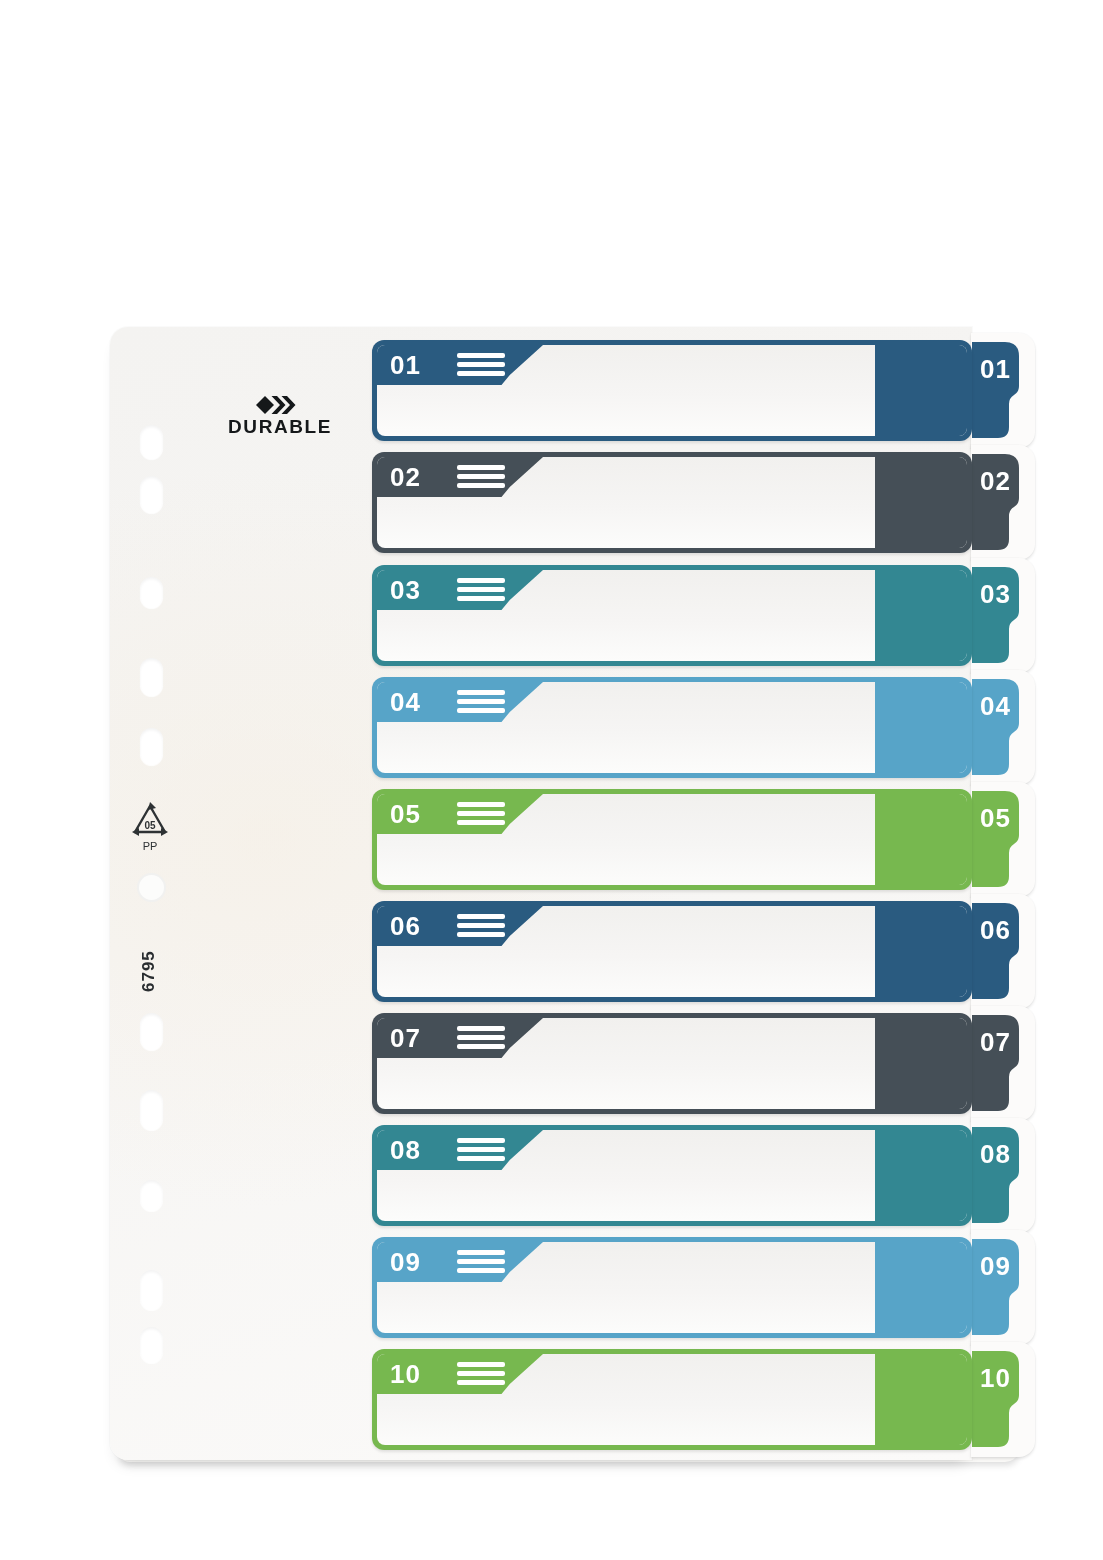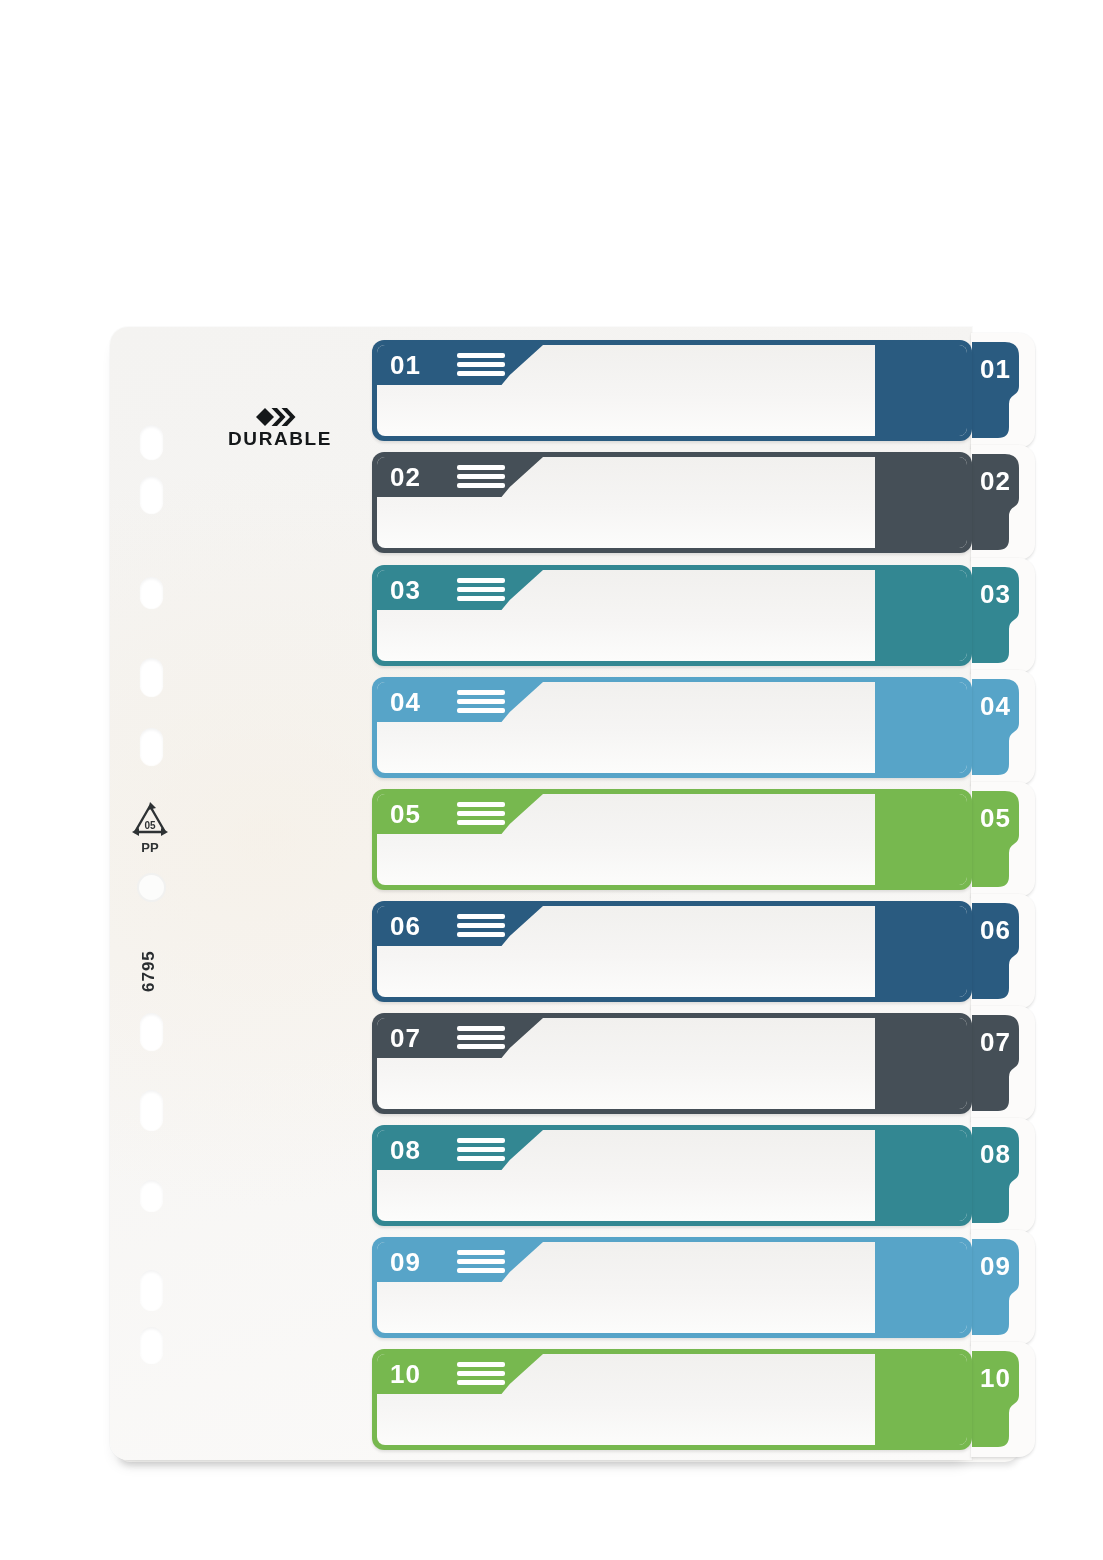--- a/index.html
+++ b/index.html
@@ -28,21 +28,21 @@
   .hole{
     position:absolute;left:140px;width:23px;background:#ffffff;border-radius:12px;
     box-shadow:inset 0 2px 3px rgba(0,0,0,.05), 0 1px 1px rgba(255,255,255,.9);
   }
   .circle-hole{
     position:absolute;left:137px;top:873px;width:29px;height:29px;border-radius:50%;
     background:#fcfcfb;border:2px solid rgba(0,0,0,.045);box-sizing:border-box;
   }
 
   
-  .logo{position:absolute;left:228px;top:408px;width:102px;text-align:center;}
+  .logo{position:absolute;left:228px;top:396px;width:102px;text-align:center;}
   .logo-icon{display:block;margin:0 auto 2px auto;}
   .logo-text{
     font-weight:bold;font-size:19px;letter-spacing:1.6px;color:#15181a;
     transform:scaleY(.92);
   }
 
   
   .recycle{position:absolute;left:127px;top:801px;width:46px;text-align:center;color:#2e3234;}
   .prod-num{
     position:absolute;left:139px;top:992px;
@@ -112,21 +112,21 @@
   </div>
 
   <div class="recycle">
     <svg width="46" height="38" viewBox="0 0 46 38">
       <path d="M23 5 L38 31 L8 31 Z" fill="none" stroke="#2e3234" stroke-width="2.4" stroke-linejoin="round"></path>
       <polygon points="23,1 29,7 21,9" fill="#2e3234"></polygon>
       <polygon points="41,31 34,35 34,27" fill="#2e3234"></polygon>
       <polygon points="5,31 12,27 12,35" fill="#2e3234"></polygon>
       <text x="23" y="28" text-anchor="middle" font-size="10" font-weight="bold" fill="#2e3234">05</text>
     </svg>
-    <div style="font-size:13px;font-weight:bold;margin-top:-3px">PP</div>
+    <div style="font-size:11px;font-weight:normal;margin-top:-3px">PP</div>
   </div>
 
   <div class="prod-num">6795</div>
 
   <div class="row" style="top: 340px; --c: #2A5B80;">
     <div class="sheet-behind"></div>
     <svg class="tab" width="52" height="98" viewBox="0 0 52 98">
         <path d="M0 0 H33 Q47 0 47 14 V44 Q47 50 42 53 Q37 56 37 62 V85 Q37 96 26 96 H0 Z" style="fill:var(--c)"></path>
       </svg>
     <span class="tab-num">01</span>

